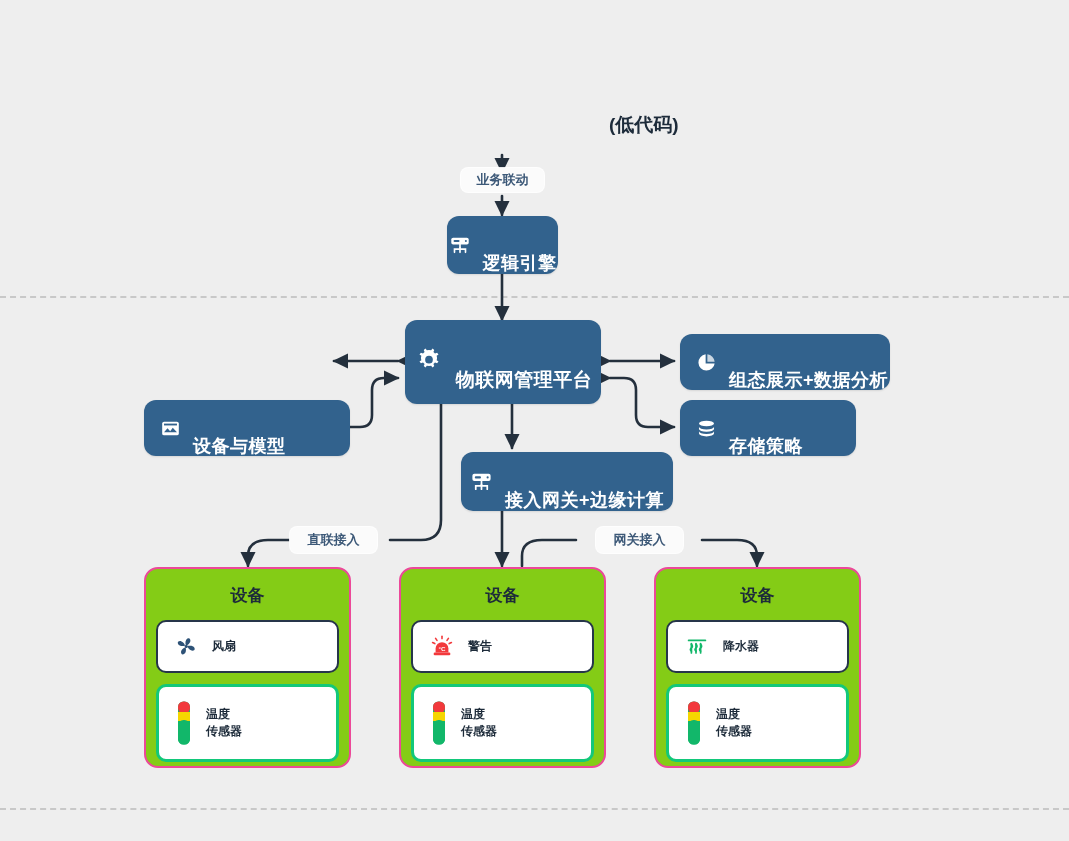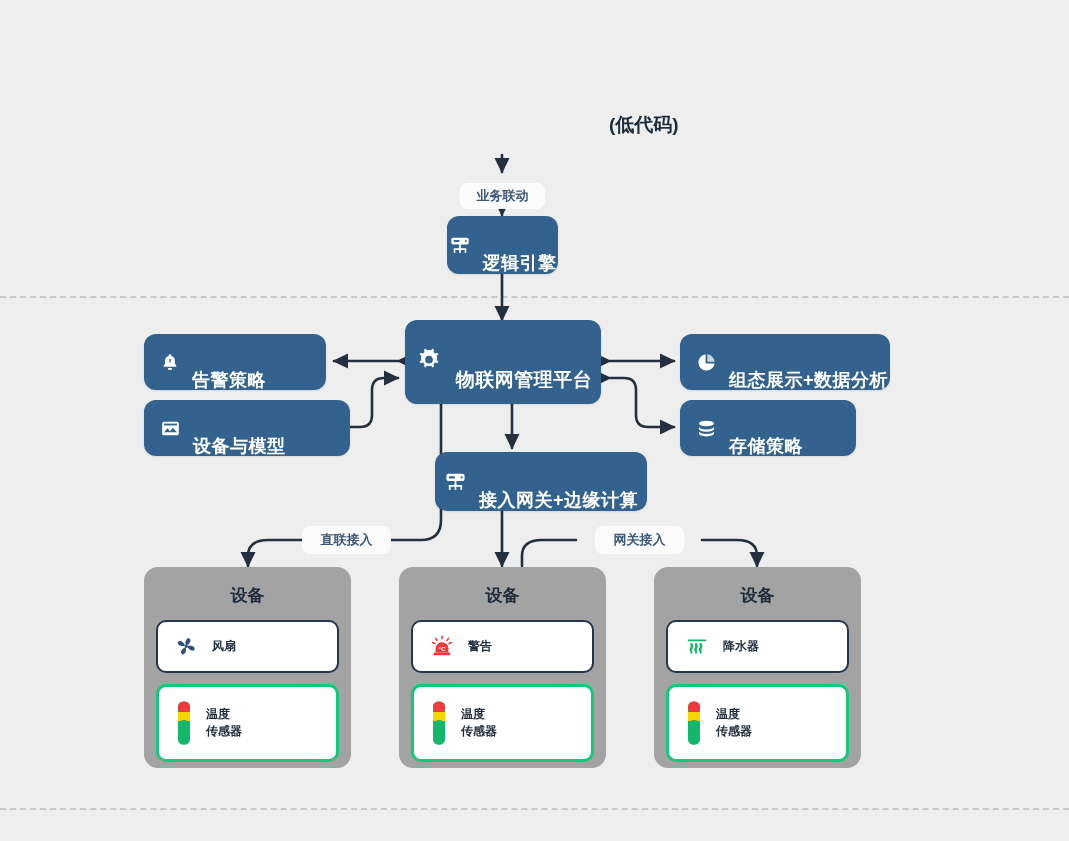--- a/index.html
+++ b/index.html
@@ -102,22 +102,22 @@
     align-items: center;
     justify-content: center;
     white-space: nowrap;
     box-shadow: 0 0 0 1px rgba(255,255,255,0.9);
   }
 
   
   .devcard {
     position: absolute;
     box-sizing: border-box;
-    background: #a3a3a3;
-    border: 2px solid #a3a3a3;
+    background: #84cc16;
+    border: 2px solid #ec4899;
     border-radius: 14px;
   }
   .devcard .devtitle {
     text-align: center;
     font-size: 17px;
     font-weight: bold;
     color: #1d2b3a;
     margin-top: 15px;
   }
   .subcard {
@@ -195,21 +195,21 @@
 
       <path d="M522,566 L522,556 Q522,540 542,540 L576,540" marker-start="url(#ahb)"></path>
 
       <path d="M702,540 L737,540 Q757,540 757,556 L757,566" marker-end="url(#ah)"></path>
 
     </g>
   </svg>
 
   <div id="lowcode">(低代码)</div>
 
-  <div class="pill" style="left:461px; top:184px; width:83px; height:24px;">业务联动</div>
+  <div class="pill" style="left:461px; top:168px; width:83px; height:24px;">业务联动</div>
 
   <div class="node bluebox" id="logic" style="left:447px; top:216px; width:111px; height:58px;">
     <span class="ico">
       <svg width="22" height="22" viewBox="0 0 24 24">
         <rect x="2.5" y="4" width="19" height="7.5" rx="2" fill="#ffffff"></rect>
         <rect x="5" y="6.6" width="6.5" height="2.2" rx="1.1" fill="#32628d"></rect>
         <circle cx="18.4" cy="7.7" r="1.1" fill="#32628d"></circle>
         <g stroke="#ffffff" stroke-width="1.8" stroke-linecap="round" fill="none">
           <path d="M12 11.5 L12 15"></path>
           <path d="M6 20 L6 16.5 L18 16.5 L18 20"></path>
@@ -223,30 +223,20 @@
   <div class="node bluebox" id="platform" style="left:405px; top:320px; width:196px; height:84px;">
     <span class="ico">
       <svg width="30" height="30" viewBox="0 0 36 36">
         <path d="M18 3.5 l2.6 .5 1.6-2.2 2.1 1.7 -1 2.5 1.9 1.9 2.5-1 1.7 2.1 -2.2 1.6 .5 2.6 -.5 2.6 2.2 1.6 -1.7 2.1 -2.5-1 -1.9 1.9 1 2.5 -2.1 1.7 -1.6-2.2 -2.6 .5 -2.6-.5 -1.6 2.2 -2.1-1.7 1-2.5 -1.9-1.9 -2.5 1 -1.7-2.1 2.2-1.6 -.5-2.6 .5-2.6 -2.2-1.6 1.7-2.1 2.5 1 1.9-1.9 -1-2.5 2.1-1.7 1.6 2.2z" fill="#ffffff"></path>
         <circle cx="18" cy="15.2" r="4.6" fill="#32628d"></circle>
       </svg>
     </span>
     <span class="label" style="font-size:19px;">物联网管理平台</span>
   </div>
 
-  <div class="node bluebox" style="left:144px; top:334px; width:182px; height:56px; justify-content:flex-start;">
-    <span class="ico">
-      <svg width="20" height="20" viewBox="0 0 24 24">
-        <path d="M12 2.6 a1.7 1.7 0 0 1 1.7 1.7 v.6 a5.9 5.9 0 0 1 4.2 5.6 v3.4 l1.7 2.8 v1.1 H4.4 v-1.1 l1.7-2.8 v-3.4 a5.9 5.9 0 0 1 4.2-5.6 v-.6 A1.7 1.7 0 0 1 12 2.6 z" fill="#ffffff"></path>
-        <path d="M9.4 19.1 h5.2 a2.6 2.6 0 0 1-5.2 0z" fill="#ffffff"></path>
-        <rect x="11.2" y="8" width="1.7" height="4.6" rx="0.85" fill="#32628d"></rect>
-      </svg>
-    </span>
-    <span class="label">告警策略</span>
-  </div>
 
   <div class="node bluebox" style="left:144px; top:400px; width:206px; height:56px; justify-content:flex-start;gap:12px;">
     <span class="ico">
       <svg width="21" height="21" viewBox="0 0 24 24">
         <rect x="2.5" y="4.2" width="19" height="15.6" rx="2.2" fill="#ffffff"></rect>
         <rect x="4.6" y="6.4" width="14.8" height="2.1" fill="#32628d"></rect>
         <path d="M4.6 16.4 L8.6 11.8 L11.6 15 L14.6 11.2 L19.4 16.4 Z" fill="#32628d"></path>
       </svg>
     </span>
     <span class="label">设备与模型</span>
@@ -266,37 +256,37 @@
     <span class="ico">
       <svg width="21" height="21" viewBox="0 0 24 24">
         <ellipse cx="12" cy="6.2" rx="8.6" ry="3.2" fill="#ffffff"></ellipse>
         <path d="M3.4 10 a8.6 3.2 0 0 0 17.2 0 v2.6 a8.6 3.2 0 0 1-17.2 0z" fill="#ffffff"></path>
         <path d="M3.4 15.2 a8.6 3.2 0 0 0 17.2 0 v2.6 a8.6 3.2 0 0 1-17.2 0z" fill="#ffffff"></path>
       </svg>
     </span>
     <span class="label">存储策略</span>
   </div>
 
-  <div class="node bluebox" style="left:435px; top:452px; width:212px; height:59px;">
+  <div class="node bluebox" style="left:461px; top:452px; width:212px; height:59px;">
     <span class="ico">
       <svg width="23" height="23" viewBox="0 0 24 24">
         <rect x="2.5" y="4" width="19" height="7.5" rx="2" fill="#ffffff"></rect>
         <rect x="5" y="6.6" width="6.5" height="2.2" rx="1.1" fill="#32628d"></rect>
         <circle cx="18.4" cy="7.7" r="1.1" fill="#32628d"></circle>
         <g stroke="#ffffff" stroke-width="1.8" stroke-linecap="round" fill="none">
           <path d="M12 11.5 L12 15"></path>
           <path d="M6 20 L6 16.5 L18 16.5 L18 20"></path>
           <path d="M12 15 L12 20"></path>
         </g>
       </svg>
     </span>
     <span class="label">接入网关+边缘计算</span>
   </div>
 
-  <div class="pill" style="left:303px; top:527px; width:87px; height:26px;">直联接入</div>
+  <div class="pill" style="left:290px; top:527px; width:87px; height:26px;">直联接入</div>
   <div class="pill" style="left:596px; top:527px; width:87px; height:26px;">网关接入</div>
 
   <div class="devcard" style="left:144px; top:567px; width:207px; height:201px;">
     <div class="devtitle">设备</div>
     <div class="subcard">
       <span class="ico">
         <svg width="25" height="25" viewBox="0 0 24 24">
           <g fill="#2e5277">
             <path d="M11.4 11.1 C10.6 8.6 10.9 5.6 12.9 4.4 c2.1-1.2 3.5 1.2 2.6 3.3 -.8 1.9 -2.6 3.1 -4.1 3.4z"></path>
             <path d="M12.9 11.6 C15.4 10.8 18.4 11.1 19.6 13.1 c1.2 2.1 -1.2 3.5 -3.3 2.6 -1.9-.8 -3.1-2.6 -3.4-4.1z"></path>

